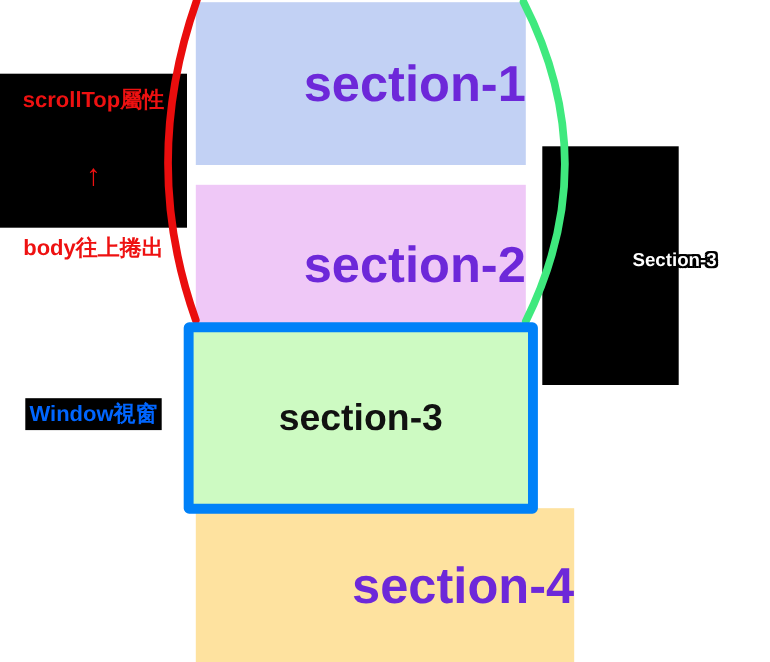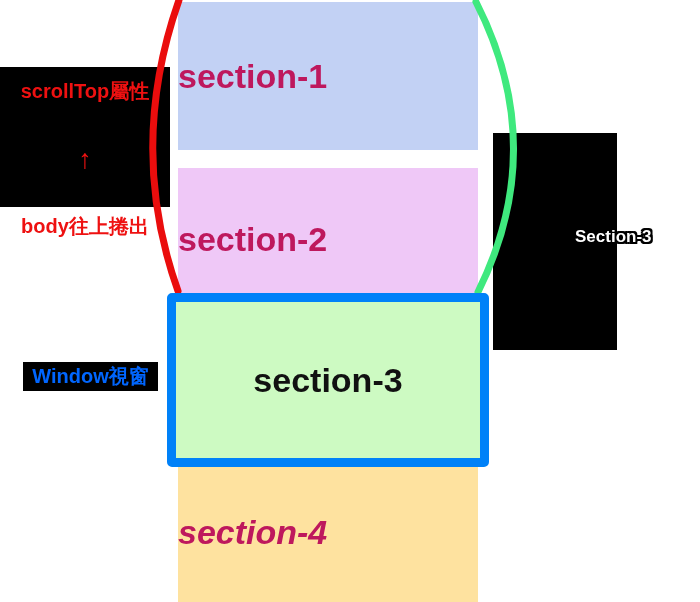--- a/index.html
+++ b/index.html
@@ -8,29 +8,29 @@
     width: 700px;
     height: 602px;
     overflow: hidden;
     background: #ffffff;
     font-family: "Liberation Sans", "DejaVu Sans", sans-serif;
   }
   .section {
     position: absolute;
     display: flex;
     align-items: center;
-    justify-content: flex-start;
-    font-size: 34px;
+    justify-content: flex-end;
+    font-size: 46px;
     font-weight: bold;
-    color: #be185d;
+    color: #6d28d9;
     letter-spacing: 0px;
   }
   .s1 { left: 178px; top: 2px;   width: 300px; height: 148px; z-index: 10; }
   .s2 { left: 178px; top: 168px; width: 300px; height: 143px; z-index: 10; }
-  .s4 { left: 178px; top: 462px; width: 300px; height: 140px; z-index: 10; font-style: italic; }
+  .s4 { left: 178px; top: 462px; width: 344px; height: 140px; z-index: 10; }
   .viewport {
     position: absolute;
     left: 167px; top: 293px;
     width: 322px; height: 174px;
     box-sizing: border-box;
     border: 9px solid #0081f8;
     border-radius: 5px;
     display: flex;
     align-items: center;
     justify-content: center;
@@ -72,21 +72,21 @@
     font-weight: bold;
     white-space: nowrap;
     color: #ffffff;
     text-shadow:
       -2px -2px 0 #000, 2px -2px 0 #000, -2px 2px 0 #000, 2px 2px 0 #000,
       -2px 0 0 #000, 2px 0 0 #000, 0 -2px 0 #000, 0 2px 0 #000;
   }
   .window-label {
     position: absolute;
     left: 23px; top: 362px;
-    width: 135px; height: 29px;
+    width: 124px; height: 29px;
     background: #000;
     z-index: 50;
     display: flex;
     align-items: center;
     justify-content: center;
   }
   .window-label .window-text {
     color: #0066ff;
     font-size: 20px;
     font-weight: bold;

